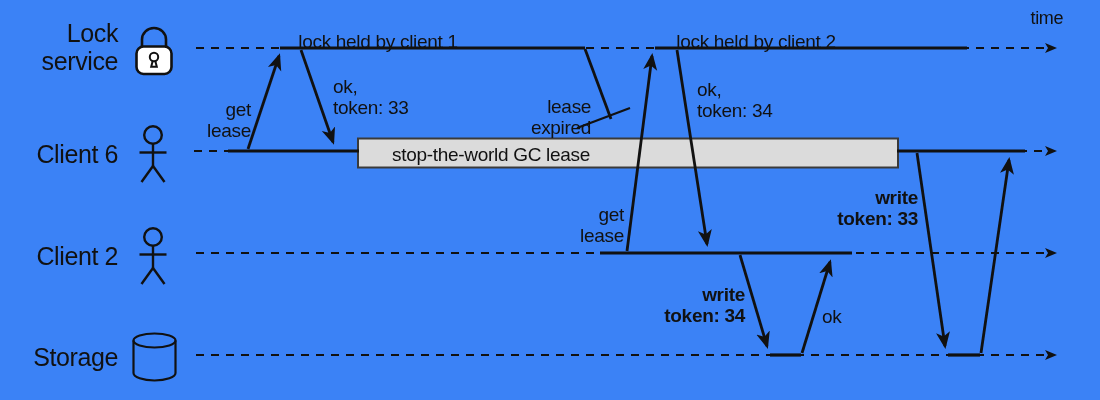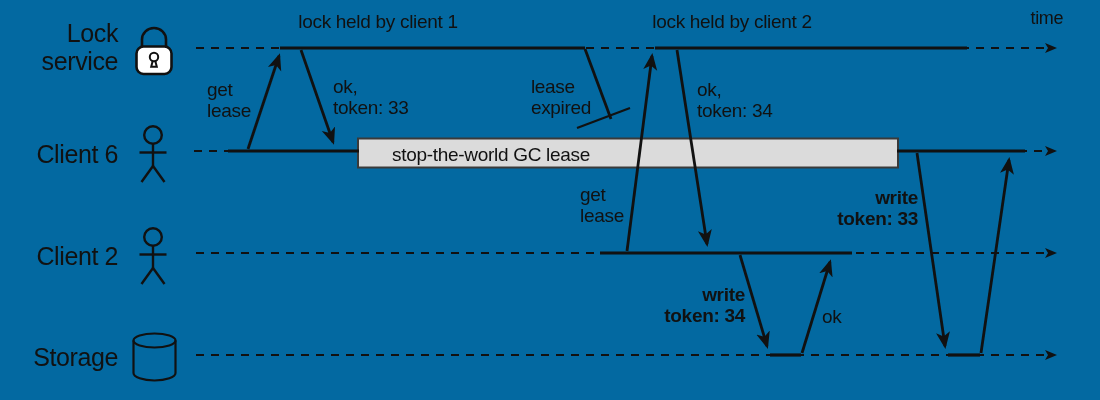--- a/index.html
+++ b/index.html
@@ -1,29 +1,29 @@
 <!DOCTYPE html>
 <html><head>
 <meta charset="utf-8">
 <style>
   html,body{margin:0;padding:0;background:#ffffff;}
   .stage{
     position:relative;width:1100px;height:400px;overflow:hidden;
-    font-family:"Liberation Sans",sans-serif;color:#111111;background:#0369a1;
+    font-family:"Liberation Sans",sans-serif;color:#111111;background:#3b82f6;
   }
   .stage svg.canvas{position:absolute;left:0;top:0;}
   .lane-label{
     position:absolute;right:982px;text-align:right;
     font-size:25px;line-height:28px;white-space:pre-line;letter-spacing:-0.4px;
   }
   .ann{
     position:absolute;font-size:19px;line-height:21px;
     white-space:pre-line;letter-spacing:-0.3px;
   }
-  .ann.center{transform:translateX(-50%);text-align:left;}
+  .ann.center{transform:translateX(-50%);text-align:right;margin-top:20px;}
   .ann.right{text-align:right;font-weight:bold;}
   .time-label{
     position:absolute;right:37px;top:8px;font-size:18px;letter-spacing:-0.4px;
   }
   .icon{position:absolute;}
 </style>
 </head>
 <body>
 
 <div class="stage">
@@ -108,21 +108,21 @@
   <svg class="icon" style="left:131px;top:331px" width="47" height="52" viewBox="0 0 47 52">
     <g stroke="#111111" stroke-width="2.2" fill="none">
       <ellipse cx="23.5" cy="9.5" rx="21" ry="7"></ellipse>
       <path d="M2.5,9.5 V42 a21,7.5 0 0 0 42,0 V9.5"></path>
     </g>
   </svg>
 
   <div class="time-label">time</div>
 
   <div class="ann center" style="left:378px;top:11px">lock held by client 1</div>
-  <div class="ann center" style="left:732px;top:11px">lock held by client 2</div>
+  <div class="ann center" style="left:756px;top:11px">lock held by client 2</div>
   <div class="ann center" style="left:229px;top:79px">get
 lease</div>
   <div class="ann" style="left:333px;top:76px">ok,
 token: 33</div>
   <div class="ann center" style="left:561px;top:76px">lease
 expired</div>
   <div class="ann" style="left:392px;top:144px">stop-the-world GC lease</div>
   <div class="ann center" style="left:602px;top:184px">get
 lease</div>
   <div class="ann" style="left:697px;top:79px">ok,

